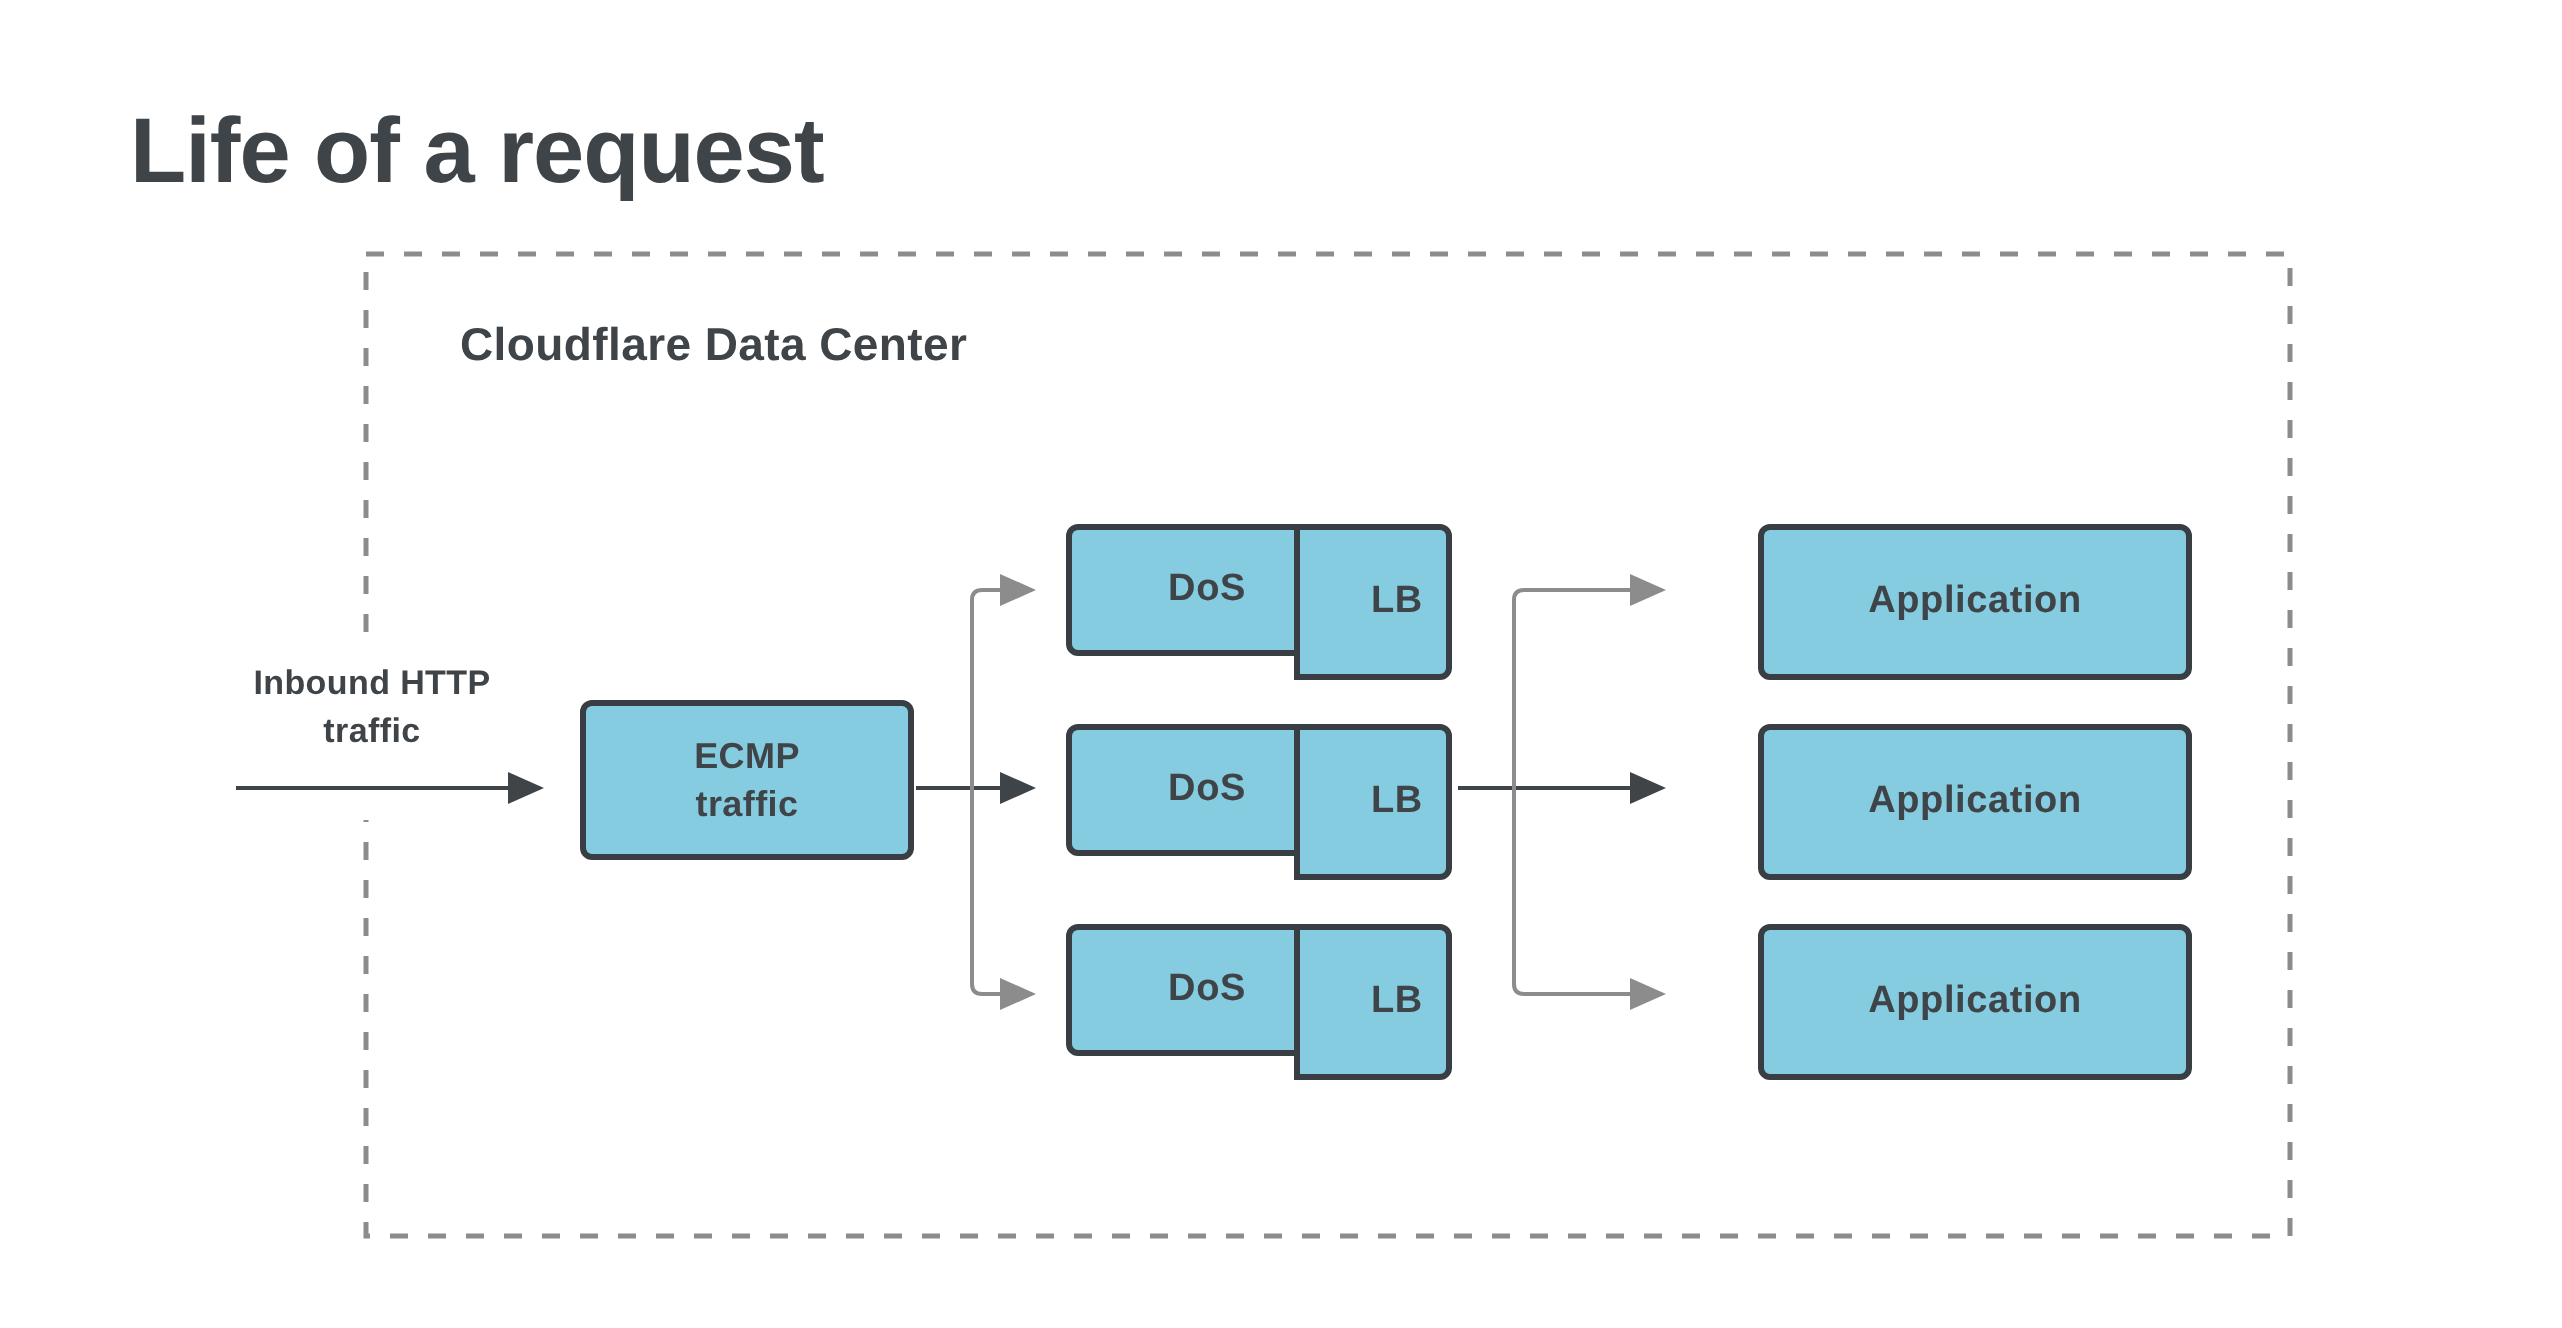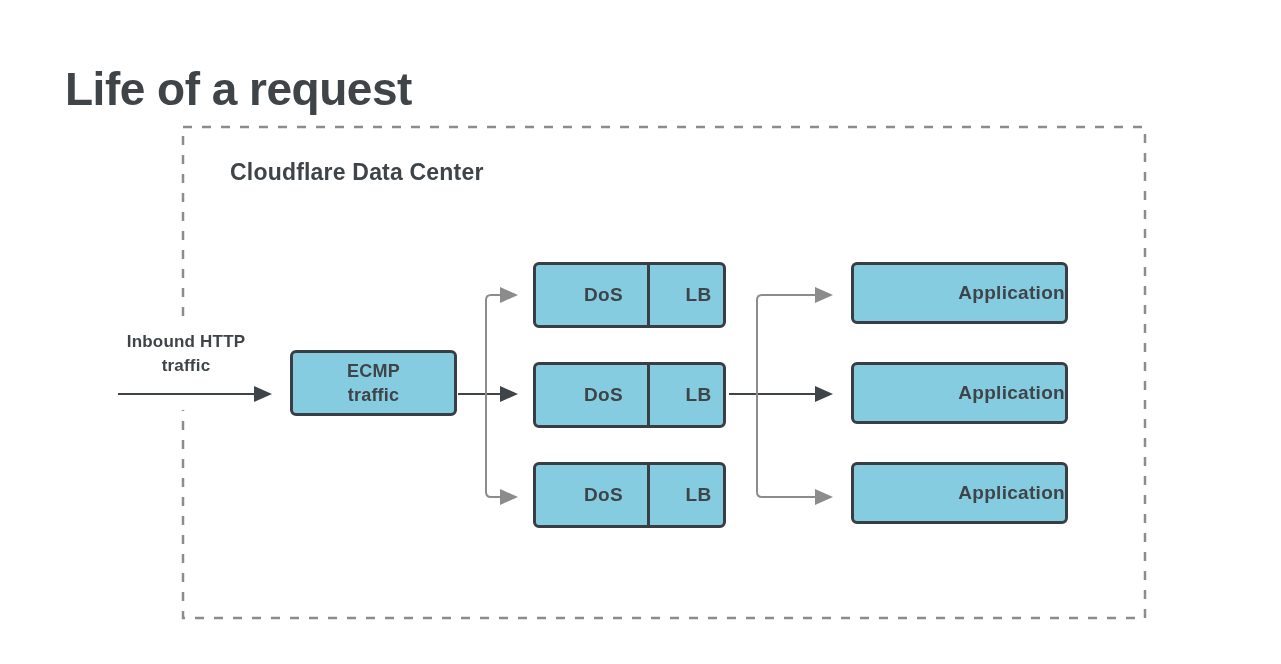--- a/index.html
+++ b/index.html
@@ -16,21 +16,20 @@
   html,body{width:1281px;height:664px;overflow:hidden;}
   body{
     background:var(--background);
     font-family:"Liberation Sans","DejaVu Sans",sans-serif;
     position:relative;
   }
   .page-title{
     position:absolute;left:65px;top:48px;
     font-size:46px;font-weight:800;letter-spacing:-0.5px;
     color:var(--heading-text);
-    margin-top:14px;
   }
   .lines-layer{
     position:absolute;left:0;top:0;width:1281px;height:664px;
   }
   .dc-label{
     position:absolute;left:230px;top:159px;
     font-size:23px;font-weight:700;letter-spacing:0.2px;
     color:var(--heading-text);
   }
   .inbound-label{
@@ -42,31 +41,31 @@
   .node{
     position:absolute;
     background:var(--node-fill);
     border:3px solid var(--node-border);
     border-radius:6px;
     display:flex;align-items:center;justify-content:center;
     font-weight:700;color:var(--node-text);
     font-size:19px;letter-spacing:0.3px;
   }
   .node-ecmp{
-    left:290px;top:350px;width:167px;height:66px;
+    left:290px;top:350px;width:167px;height:80px;
     font-size:18px;line-height:24px;text-align:center;letter-spacing:0.2px;
   }
   .doslb-row{position:absolute;left:533px;display:flex;}
   .doslb-row .node{position:static;padding-left:24px;}
   .node-dos{width:117px;height:66px;border-radius:6px 0 0 6px;}
-  .node-lb{width:79px;height:66px;margin-left:-3px;border-radius:0 6px 6px 0;}
+  .node-lb{width:79px;height:78px;margin-left:-3px;border-radius:0 6px 6px 0;}
   .row-top{top:262px;}
   .row-mid{top:362px;}
   .row-bot{top:462px;}
-  .node-app{left:851px;width:217px;height:62px;justify-content:flex-end;}
+  .node-app{left:879px;width:217px;height:78px;}
   .stroke-gray{stroke:var(--connector-gray);}
   .stroke-dark{stroke:var(--connector-dark);}
 </style>
 </head>
 <body>
 
 <h1 class="page-title">Life of a request</h1>
 
 <svg class="lines-layer" viewBox="0 0 1281 664" xmlns="http://www.w3.org/2000/svg">
   <defs>

